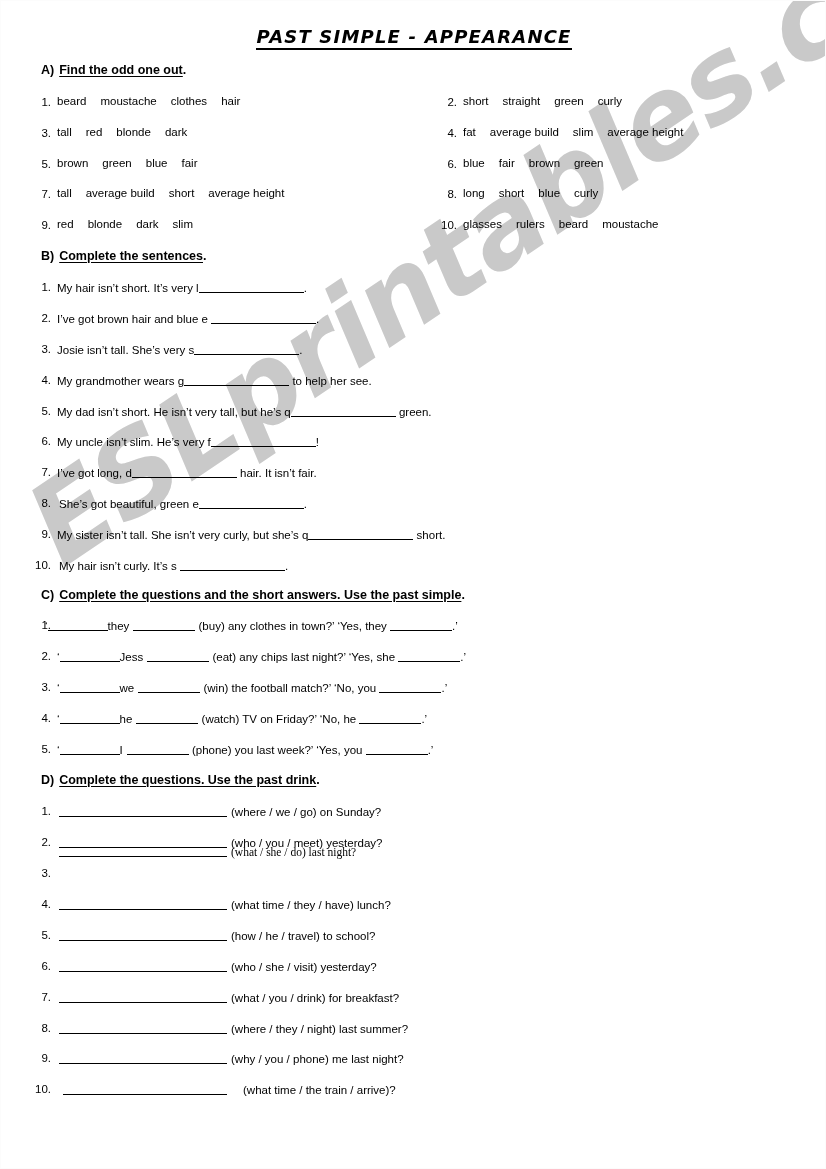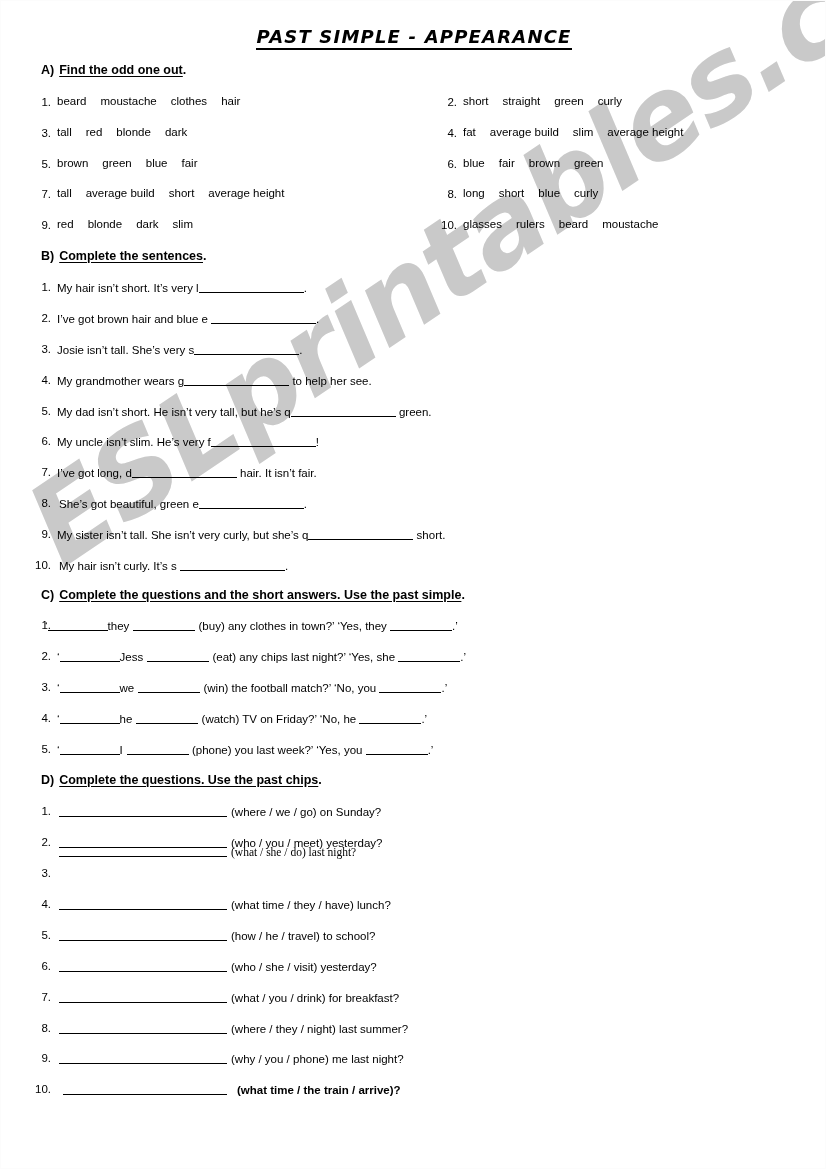--- a/index.html
+++ b/index.html
@@ -188,21 +188,21 @@
 
     <div class="num" style="left:30px; top:680px; width:20px;">3.</div>
     <div class="row" style="left:56px; top:680px;"><span>‘</span><span class="blank" style="width:60px;"></span><span>we</span><span class="blank" style="width:62px; margin-left:4px;"></span><span> (win) the football match?’ ‘No, you </span><span class="blank" style="width:62px;"></span><span>.’</span></div>
 
     <div class="num" style="left:30px; top:711px; width:20px;">4.</div>
     <div class="row" style="left:56px; top:711px;text-align:right;"><span>‘</span><span class="blank" style="width:60px;"></span><span>he</span><span class="blank" style="width:62px; margin-left:4px;"></span><span> (watch) TV on Friday?’ ‘No, he </span><span class="blank" style="width:62px;"></span><span>.’</span></div>
 
     <div class="num" style="left:30px; top:742px; width:20px;">5.</div>
     <div class="row" style="left:56px; top:742px;"><span>‘</span><span class="blank" style="width:60px;"></span><span>I</span><span class="blank" style="width:62px; margin-left:4px;"></span><span> (phone) you last week?’ ‘Yes, you </span><span class="blank" style="width:62px;"></span><span>.’</span></div>
 
-    <div class="sec-head" style="left:40px; top:772px;"><span class="lbl">D)</span><span class="txt">Complete the questions. Use the past chips</span><span>.</span></div>
+    <div class="sec-head" style="left:40px; top:772px;"><span class="lbl">D)</span><span class="txt">Complete the questions. Use the past drink</span><span>.</span></div>
 
     <div class="num" style="left:30px; top:804px; width:20px;">1.</div>
     <div class="row" style="left:58px; top:804px;"><span class="blank" style="width:168px;"></span><span style="margin-left:4px;">(where / we / go) on Sunday?</span></div>
 
     <div class="num" style="left:30px; top:835px; width:20px;">2.</div>
     <div class="row" style="left:58px; top:835px;"><span class="blank" style="width:168px;"></span><span style="margin-left:4px;">(who / you / meet) yesterday?</span></div>
 
     <div class="num" style="left:30px; top:866px; width:20px;">3.</div>
     <div class="row" style="left:58px; top:844px;font-family:Liberation Serif, serif;"><span class="blank" style="width:168px;"></span><span style="margin-left:4px;">(what / she / do) last night?</span></div>
 
@@ -218,16 +218,16 @@
     <div class="num" style="left:30px; top:990px; width:20px;">7.</div>
     <div class="row" style="left:58px; top:990px;"><span class="blank" style="width:168px;"></span><span style="margin-left:4px;">(what / you / drink) for breakfast?</span></div>
 
     <div class="num" style="left:30px; top:1021px; width:20px;">8.</div>
     <div class="row" style="left:58px; top:1021px;"><span class="blank" style="width:168px;"></span><span style="margin-left:4px;">(where / they / night) last summer?</span></div>
 
     <div class="num" style="left:30px; top:1051px; width:20px;">9.</div>
     <div class="row" style="left:58px; top:1051px;"><span class="blank" style="width:168px;"></span><span style="margin-left:4px;text-align:right;">(why / you / phone) me last night?</span></div>
 
     <div class="num" style="left:26px; top:1082px; width:24px;">10.</div>
-    <div class="row" style="left:62px; top:1082px;"><span class="blank" style="width:164px;"></span><span style="margin-left:10px;font-weight:bold;">(what time / the train / arrive)?</span></div>
+    <div class="row" style="left:62px; top:1082px;"><span class="blank" style="width:164px;"></span><span style="margin-left:16px;">(what time / the train / arrive)?</span></div>
 
   </div>
 </div>
 
 </body></html>

